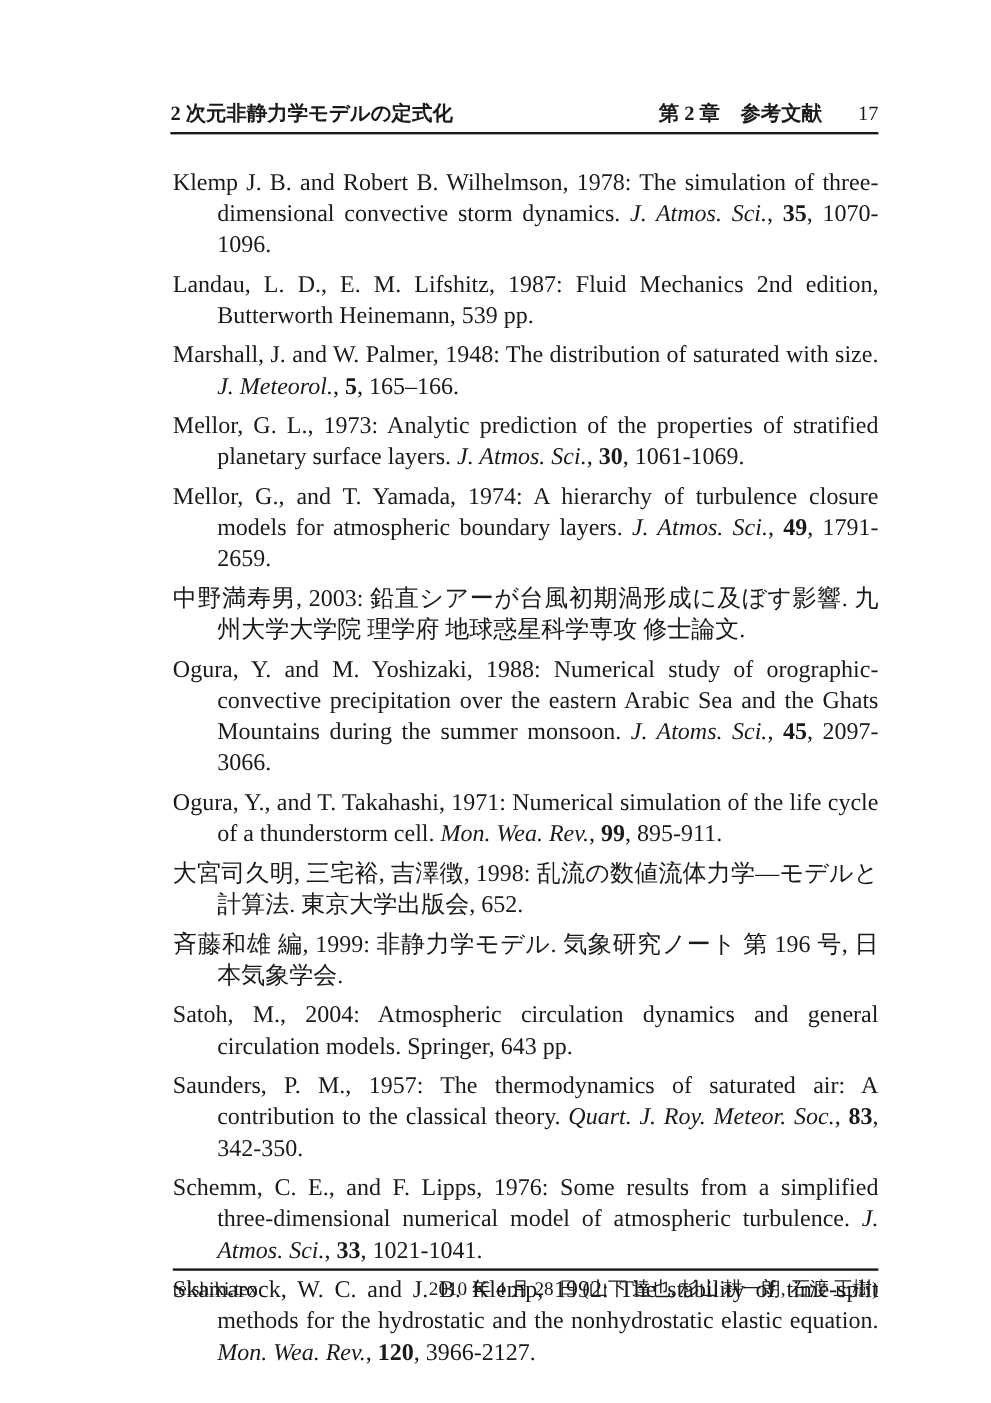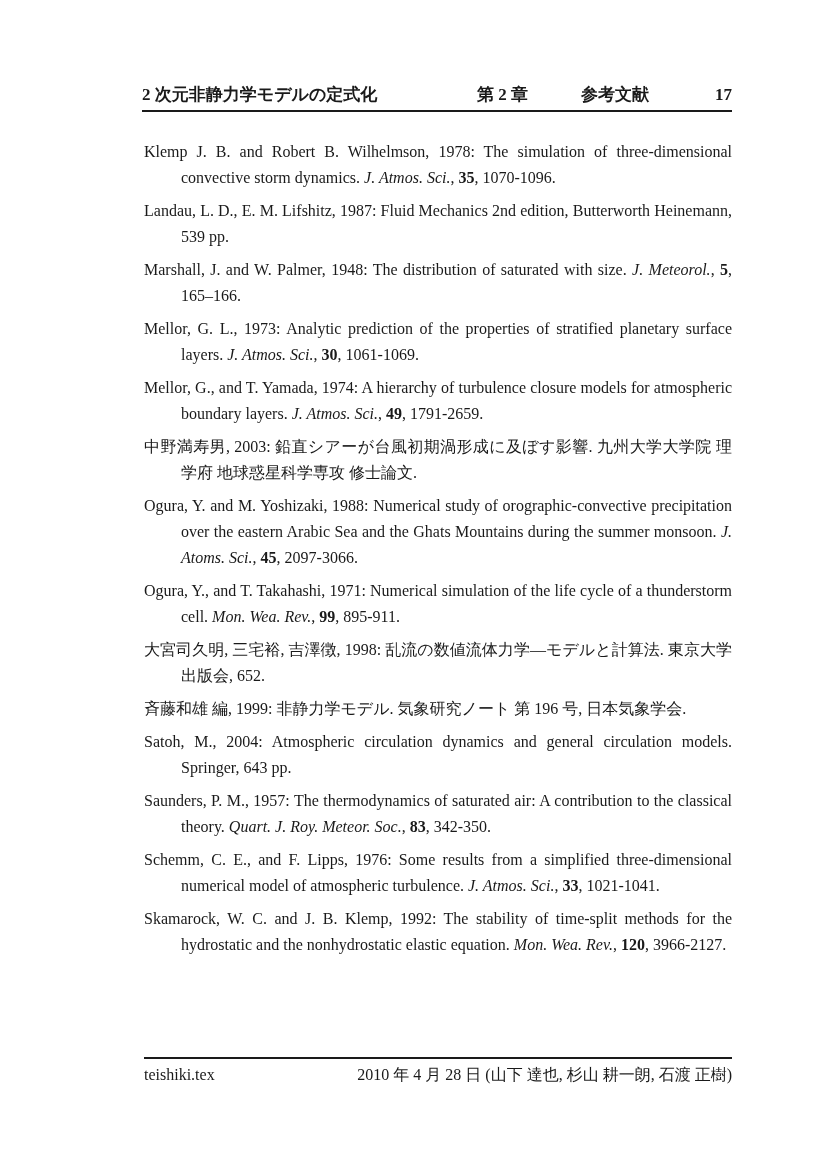--- a/index.html
+++ b/index.html
@@ -14,33 +14,33 @@
   .page { position: absolute; inset: 0; background: #ffffff; margin-left: 24px; }
 
   
   .page-header {
     position: absolute;
     left: 118px; width: 590px; top: 83px;
     display: flex; justify-content: space-between; align-items: baseline;
     font-size: 17px; line-height: 24px;
     font-weight: 600;
   }
-  .page-header .header-right { display: inline-flex; align-items: flex-start; gap: 36px; }
+  .page-header .header-right { display: inline-flex; align-items: flex-start; }
   .page-header .chapter-title { margin-left: 17px; }
-  .page-header .page-number  { margin-left: 30px; font-weight: 700; }
+  .page-header .page-number  { margin-left: 30px; font-weight: 400; }
   .rule {
     position: absolute; height: 1.5px; background: #1a1a1a;
   }
   .header-rule { left: 118px; width: 590px; top: 110px; }
 
   
   .reference-list {
     position: absolute;
     left: 120px; top: 139px; width: 588px;
-    font-size: 16px; line-height: 26px;
+    font-size: 20px; line-height: 26px;
     text-align: justify;
   }
   p.reference {
     margin: 0 0 7px 0;
     padding-left: 37px;
     text-indent: -37px;
   }
   p.reference .it { font-style: italic; }
   p.reference .bf { font-weight: 700; }
 

